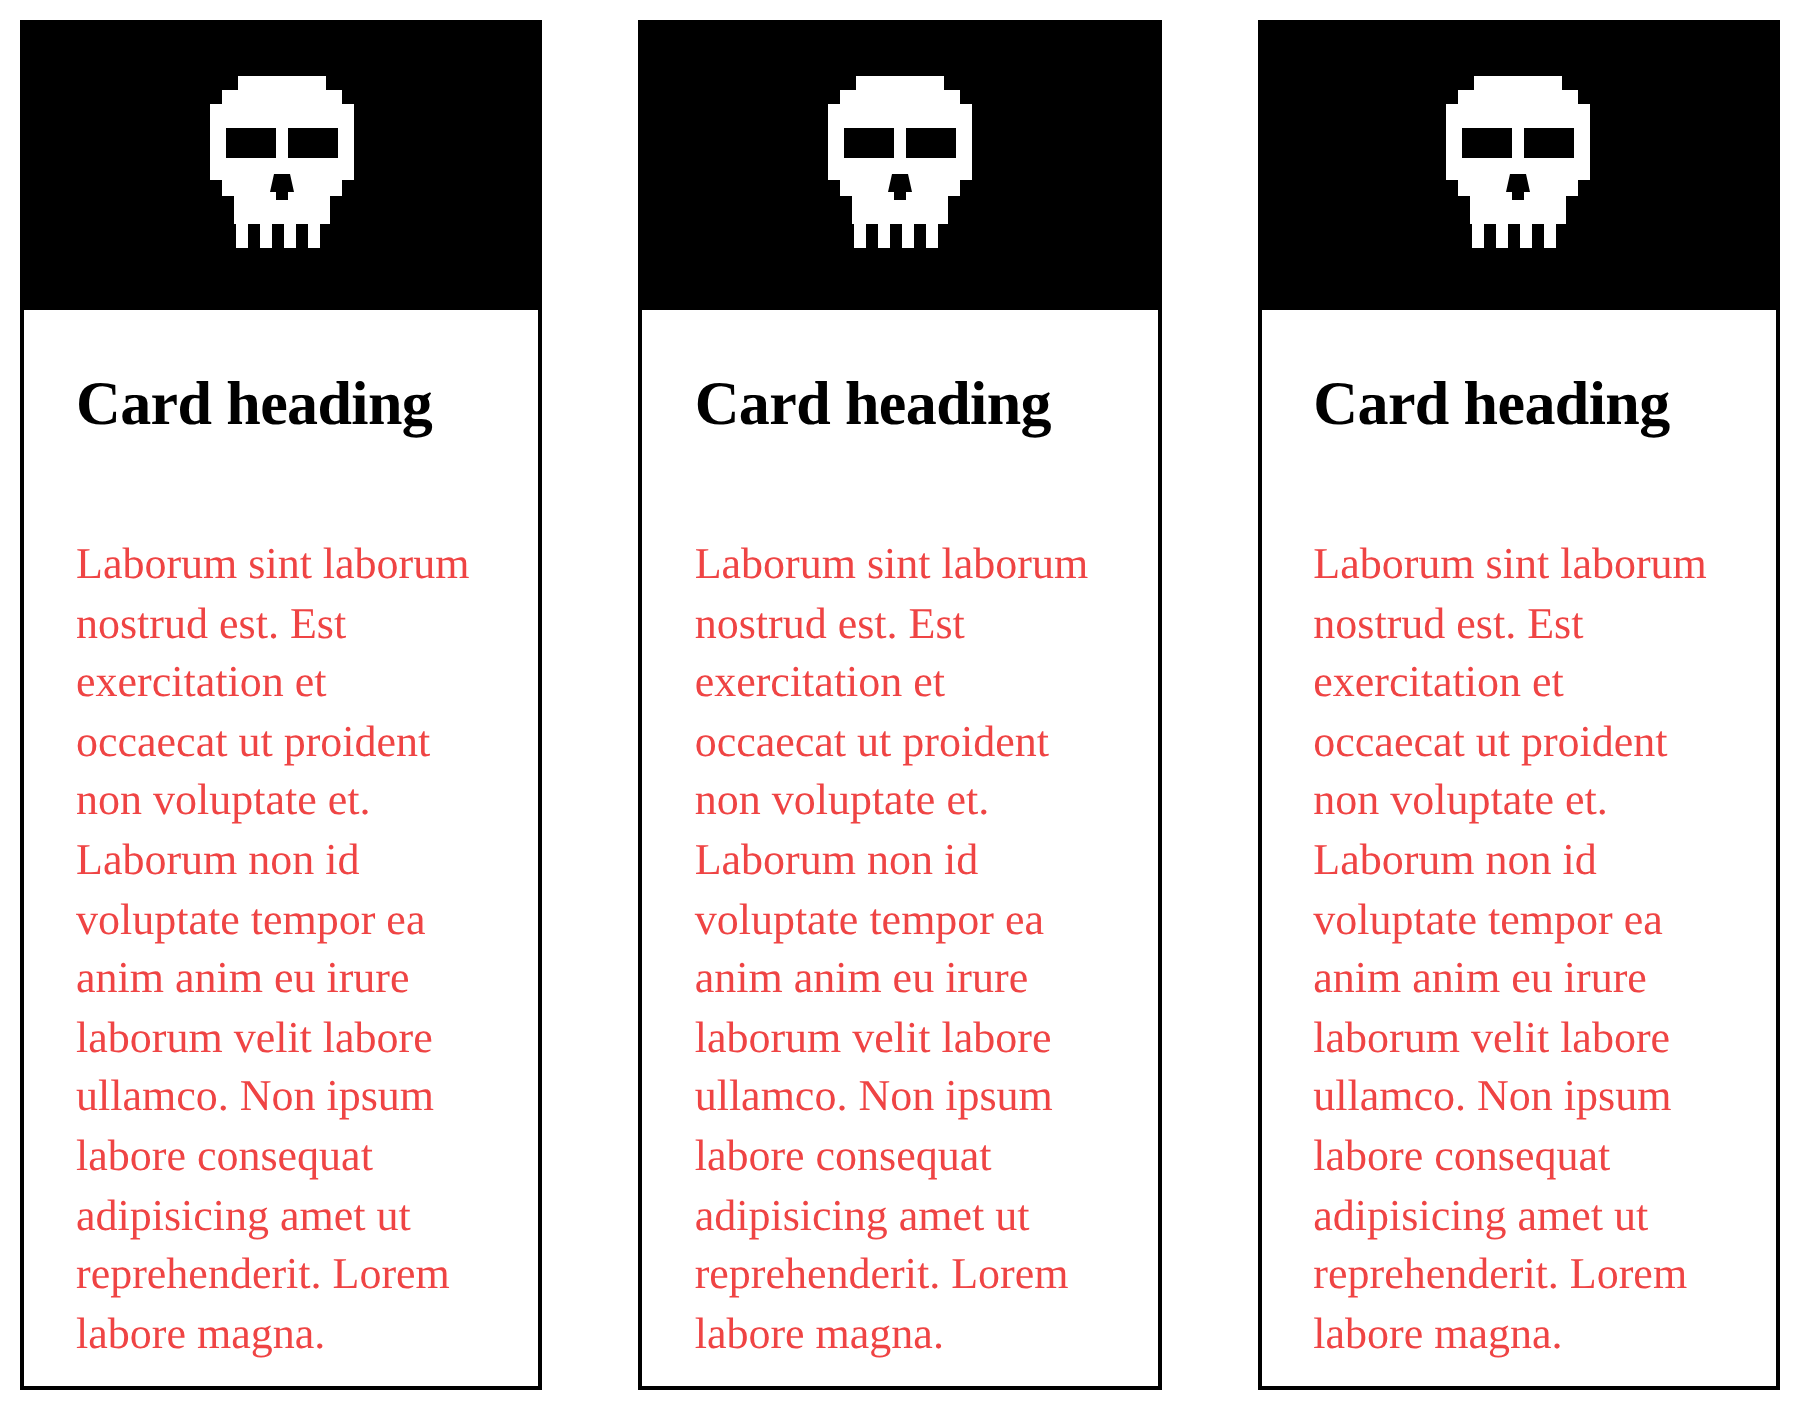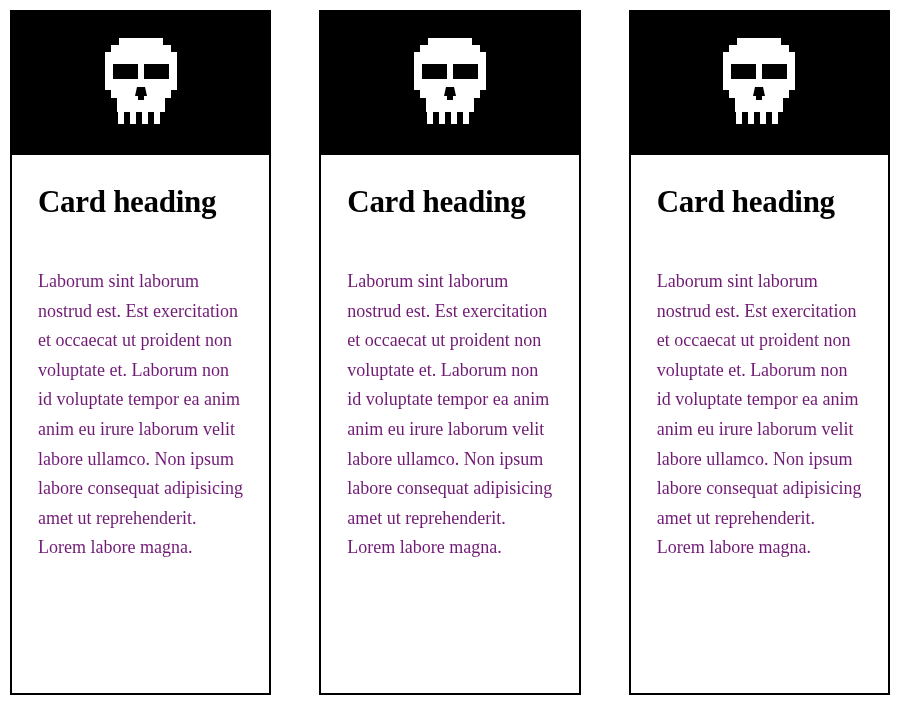--- a/index.html
+++ b/index.html
@@ -60,23 +60,23 @@
     font-size: 31px;
     line-height: 1.1;
     color: #000000;
     letter-spacing: -0.3px;
     margin-bottom: 22px;
   }
 
   .card-text {
     font-family: "Liberation Serif", serif;
     font-weight: normal;
-    font-size: 18px;
+    font-size: 22px;
     line-height: 29.6px;
-    color: #701a75;
+    color: #ef4444;
     margin-top: 48px;
   }
 </style>
 </head>
 <body>
 
 <div class="card-grid">
 
   <div class="card">
     <div class="card-header">

